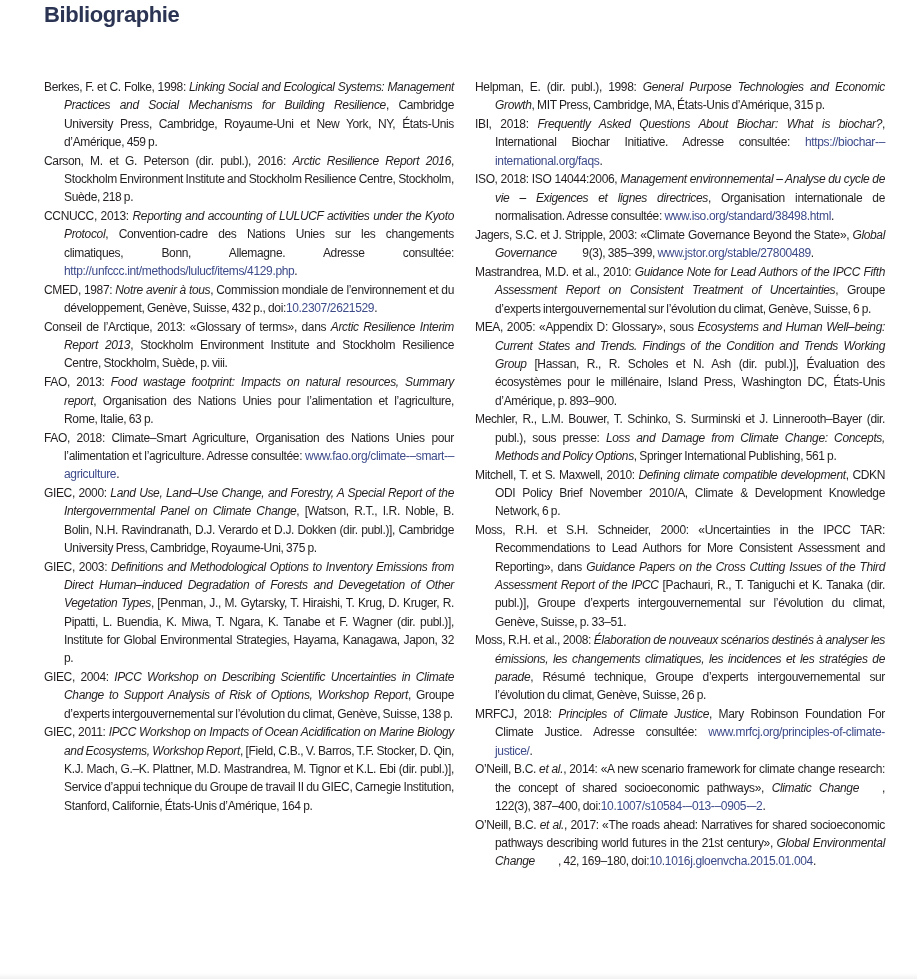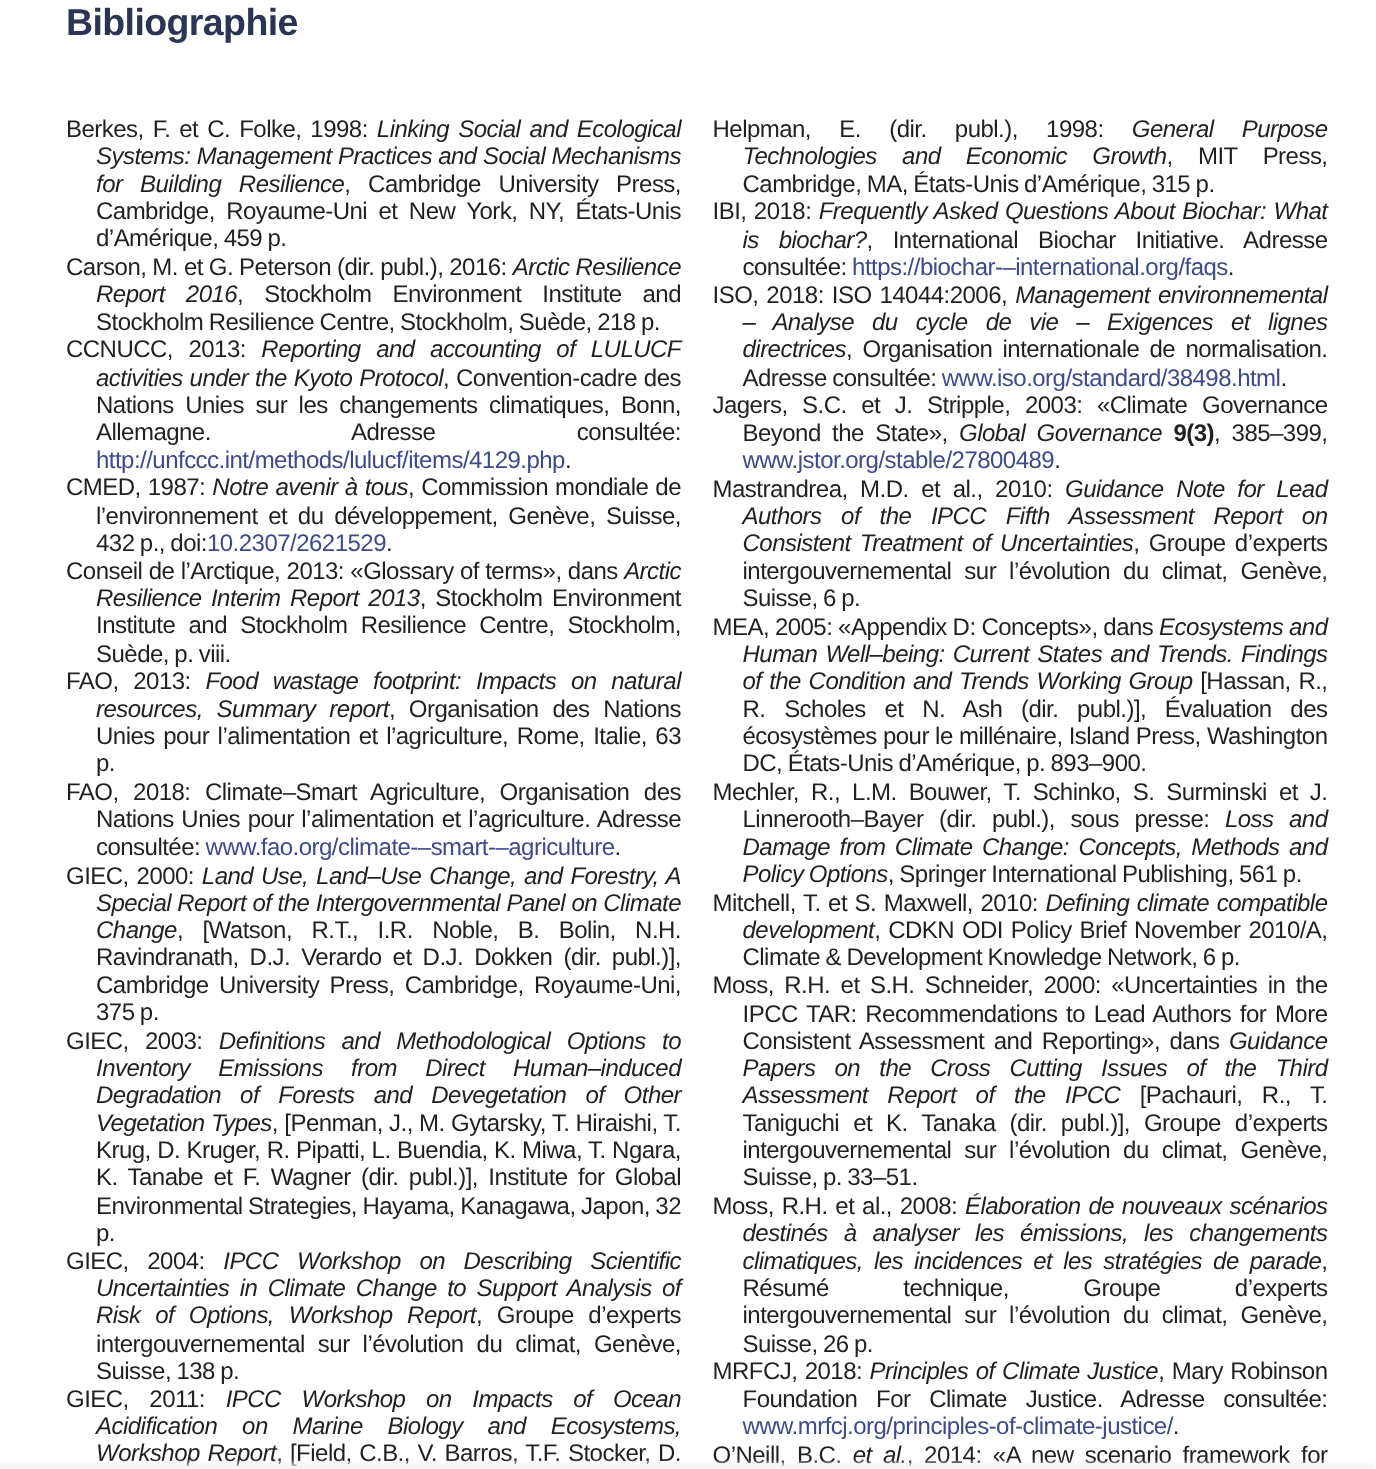--- a/index.html
+++ b/index.html
@@ -1,27 +1,27 @@
 <!DOCTYPE html>
 <html><head>
 <meta charset="utf-8">
 <style>
   html, body { margin:0; padding:0; background:#ffffff; }
   body { width:917px; height:979px; overflow:hidden; position:relative;
          font-family:"Liberation Sans", sans-serif; color:#231f20; }
-  .title { position:absolute; left:44px; top:1px; font-size:25px; font-weight:bold;
+  .title { position:absolute; left:44px; top:1px; font-size:22px; font-weight:bold;
            color:#2b3553; letter-spacing:-0.4px; margin:0; line-height:28px; }
   .col { position:absolute; top:78px; width:410px; }
   .col.left { left:44px; }
   .col.right { left:475px; }
-  .entry { font-size:16px; line-height:18.3px; text-align:justify;
+  .entry { font-size:12px; line-height:18.3px; text-align:justify;
            padding-left:20px; text-indent:-20px; letter-spacing:-0.35px;
            word-spacing:-0.5px; margin:0 0 0.5px 0; }
   .entry i { font-style:italic; }
-  .entry b { font-weight:bold; }
+  .entry b { font-weight:normal;margin-left:23px; }
   .link { color:#3d4a8a; }
   .bottom-fade { position:absolute; left:0; right:0; bottom:0; height:6px;
                  background:linear-gradient(#ffffff00,#f2f2f2); }
 </style>
 </head>
 <body>
 
 <h1 class="title">Bibliographie</h1>
 
 <div class="col left">
@@ -58,21 +58,21 @@
   <p class="entry"><span>Helpman, E. (dir. publ.), 1998: </span><i>General Purpose Technologies and Economic Growth</i><span>, MIT Press, Cambridge, MA, États-Unis d’Amérique, 315 p.</span></p>
 
   <p class="entry"><span>IBI, 2018: </span><i>Frequently Asked Questions About Biochar: What is biochar?</i><span>, International Biochar Initiative. Adresse consultée: </span><span class="link">https://biochar-–international.org/faqs</span><span>.</span></p>
 
   <p class="entry"><span>ISO, 2018: ISO 14044:2006, </span><i>Management environnemental – Analyse du cycle de vie – Exigences et lignes directrices</i><span>, Organisation internationale de normalisation. Adresse consultée: </span><span class="link">www.iso.org/standard/38498.html</span><span>.</span></p>
 
   <p class="entry"><span>Jagers, S.C. et J. Stripple, 2003: «Climate Governance Beyond the State», </span><i>Global Governance</i><b> 9(3)</b><span>, 385–399, </span><span class="link">www.jstor.org/stable/27800489</span><span>.</span></p>
 
   <p class="entry"><span>Mastrandrea, M.D. et al., 2010: </span><i>Guidance Note for Lead Authors of the IPCC Fifth Assessment Report on Consistent Treatment of Uncertainties</i><span>, Groupe d’experts intergouvernemental sur l’évolution du climat, Genève, Suisse, 6 p.</span></p>
 
-  <p class="entry"><span>MEA, 2005: «Appendix D: Concepts», dans </span><i>Ecosystems and Human Well–being: Current States and Trends. Findings of the Condition and Trends Working Group</i><span> [Hassan, R., R. Scholes et N. Ash (dir. publ.)], Évaluation des écosystèmes pour le millénaire, Island Press, Washington DC, États-Unis d’Amérique, p. 893–900.</span></p>
+  <p class="entry"><span>MEA, 2005: «Appendix D: Glossary», sous </span><i>Ecosystems and Human Well–being: Current States and Trends. Findings of the Condition and Trends Working Group</i><span> [Hassan, R., R. Scholes et N. Ash (dir. publ.)], Évaluation des écosystèmes pour le millénaire, Island Press, Washington DC, États-Unis d’Amérique, p. 893–900.</span></p>
 
   <p class="entry"><span>Mechler, R., L.M. Bouwer, T. Schinko, S. Surminski et J. Linnerooth–Bayer (dir. publ.), sous presse: </span><i>Loss and Damage from Climate Change: Concepts, Methods and Policy Options</i><span>, Springer International Publishing, 561 p.</span></p>
 
   <p class="entry"><span>Mitchell, T. et S. Maxwell, 2010: </span><i>Defining climate compatible development</i><span>, CDKN ODI Policy Brief November 2010/A, Climate &amp; Development Knowledge Network, 6 p.</span></p>
 
   <p class="entry"><span>Moss, R.H. et S.H. Schneider, 2000: «Uncertainties in the IPCC TAR: Recommendations to Lead Authors for More Consistent Assessment and Reporting», dans </span><i>Guidance Papers on the Cross Cutting Issues of the Third Assessment Report of the IPCC</i><span> [Pachauri, R., T. Taniguchi et K. Tanaka (dir. publ.)], Groupe d’experts intergouvernemental sur l’évolution du climat, Genève, Suisse, p. 33–51.</span></p>
 
   <p class="entry"><span>Moss, R.H. et al., 2008: </span><i>Élaboration de nouveaux scénarios destinés à analyser les émissions, les changements climatiques, les incidences et les stratégies de parade</i><span>, Résumé technique, Groupe d’experts intergouvernemental sur l’évolution du climat, Genève, Suisse, 26 p.</span></p>
 
 

